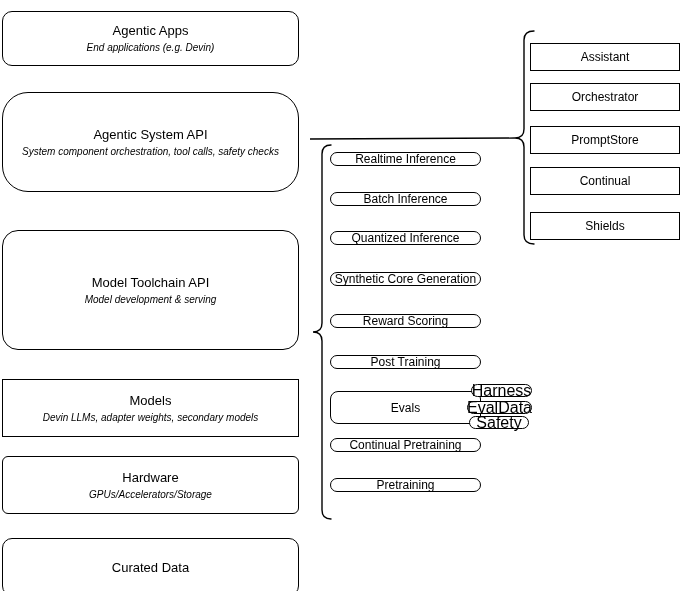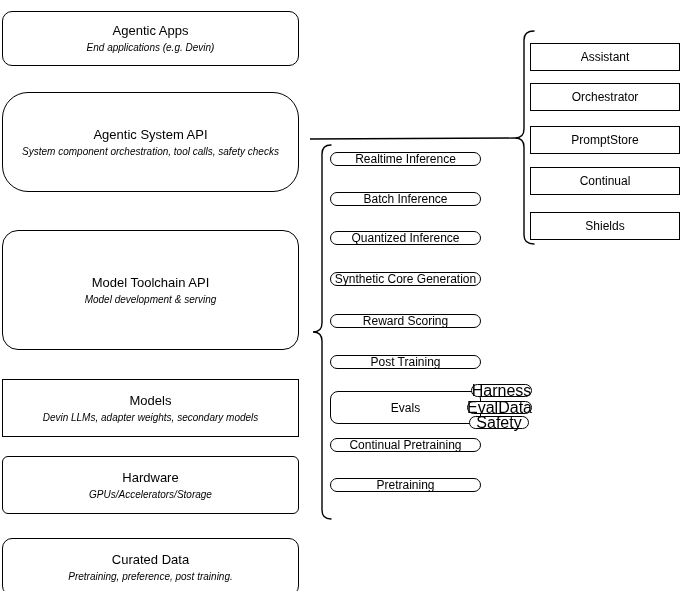--- a/index.html
+++ b/index.html
@@ -59,21 +59,20 @@
     <div class="subtitle">Devin LLMs, adapter weights, secondary models</div>
   </div>
 
   <div class="node bigbox" style="top:449px;height:58px;border-radius:6px">
     <div class="title">Hardware</div>
     <div class="subtitle">GPUs/Accelerators/Storage</div>
   </div>
 
   <div class="node bigbox" style="top:531px;height:58px;border-radius:10px">
     <div class="title">Curated Data</div>
-    <div class="subtitle">Pretraining, preference, post training.</div>
   </div>
 
   <div class="node midbox" style="top:145px">
     <span>Realtime Inference</span>
   </div>
   <div class="node midbox" style="top:185px">
     <span>Batch Inference</span>
   </div>
   <div class="node midbox" style="top:224px">
     <span>Quantized Inference</span>

